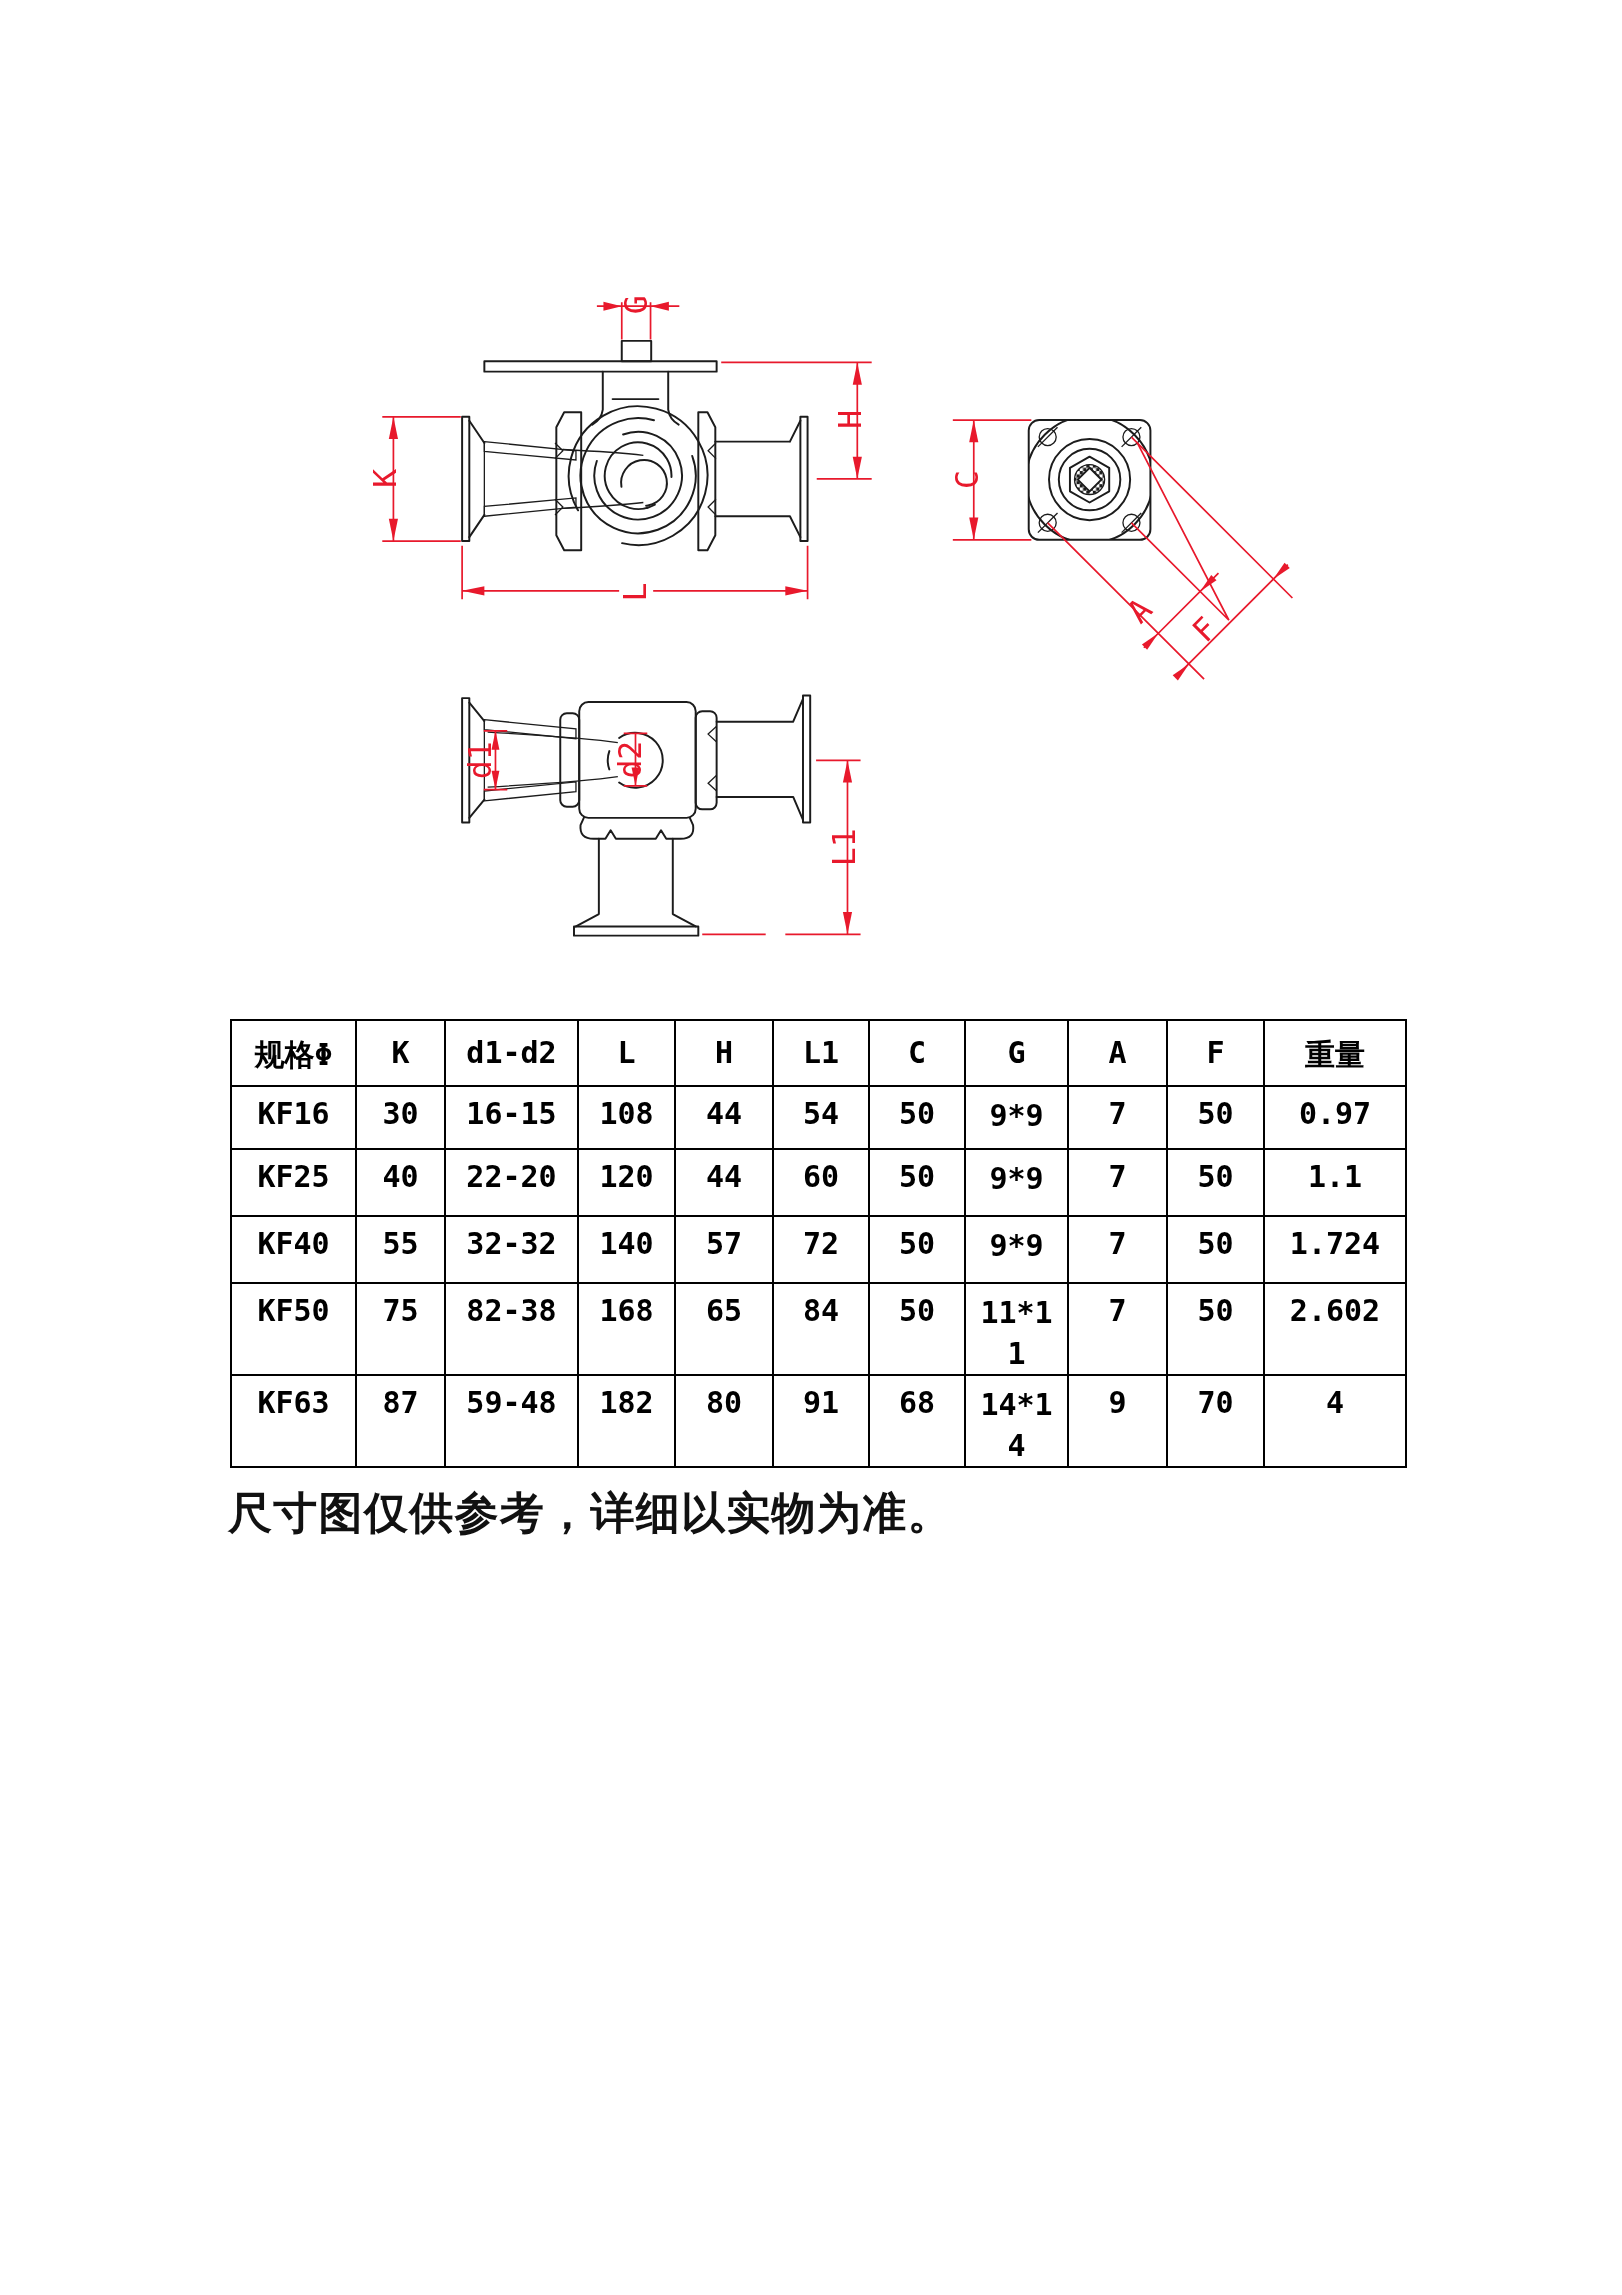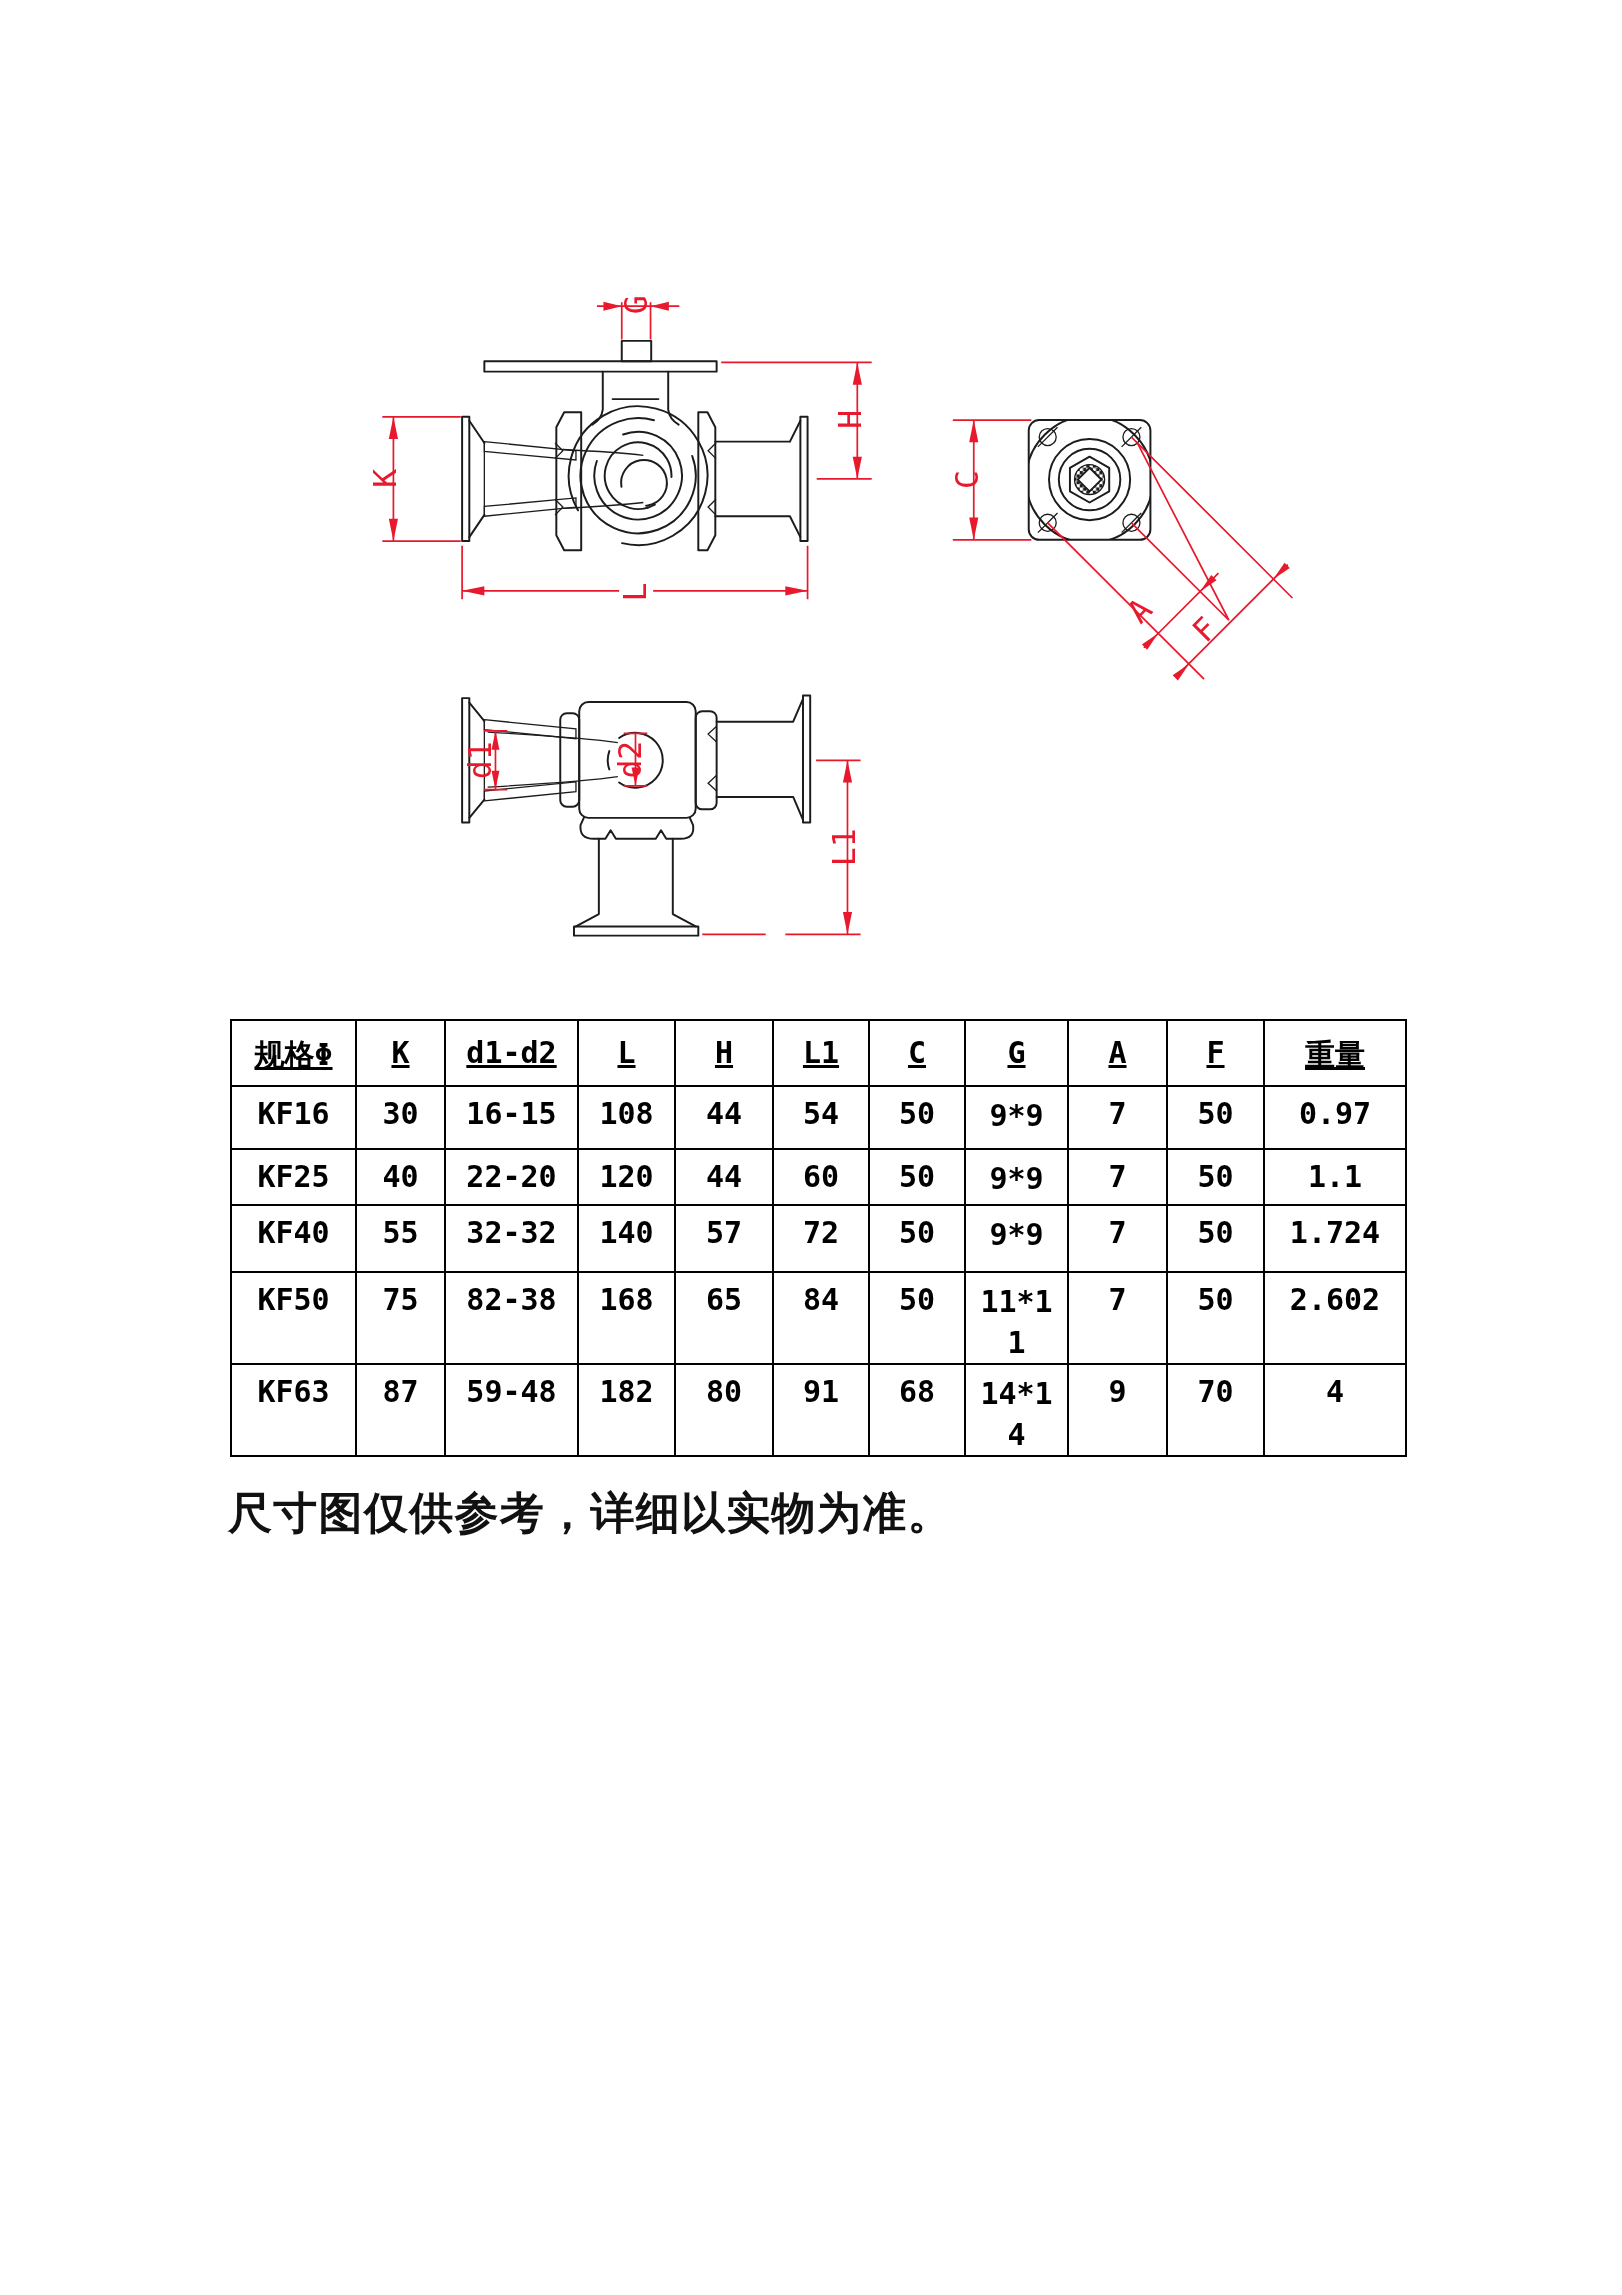--- a/index.html
+++ b/index.html
@@ -9,23 +9,23 @@
   .blk-thin{stroke:#1c1c1c;stroke-width:2;fill:none;}
   .red{stroke:#e8192c;stroke-width:2.6;fill:none;stroke-linecap:butt;}
   .redfill{fill:#e8192c;stroke:none;}
   .dimtxt{fill:#e8192c;font-family:"DejaVu Sans Mono","Liberation Mono",monospace;font-size:48px;font-weight:400;}
   #spec-table-wrap{position:absolute;left:230px;top:1019px;}
   table{border-collapse:collapse;table-layout:fixed;width:1177px;background:#fff;}
   td,th{border:2px solid #000;text-align:center;vertical-align:top;
         font-family:"DejaVu Sans Mono","Liberation Mono",monospace;
         font-size:30px;font-weight:700;color:#000;padding:9.2px 2.6px 0 2.6px;overflow:hidden;}
   thead th{padding-top:14.4px;font-weight:700;}
-  thead tr{height:66px;text-decoration:underline;}
+  thead tr{height:66px;}
   tbody tr:nth-child(1){height:63px;}
-  tbody tr:nth-child(2){height:56px;}
+  tbody tr:nth-child(2){height:67px;}
   tbody tr:nth-child(3){height:67px;padding-left:35px;}
   tbody tr:nth-child(4){height:89px;}
   tbody tr:nth-child(5){height:85px;}
   td.col-g{word-break:break-all;padding-left:13px;padding-right:13px;line-height:1.35;}
   #note{position:absolute;left:228px;top:1484px;font-size:44px;font-weight:700;color:#111;
         letter-spacing:1.3px;font-family:"DejaVu Sans","Liberation Sans",sans-serif;}
 </style>
 </head>
 <body>
 

